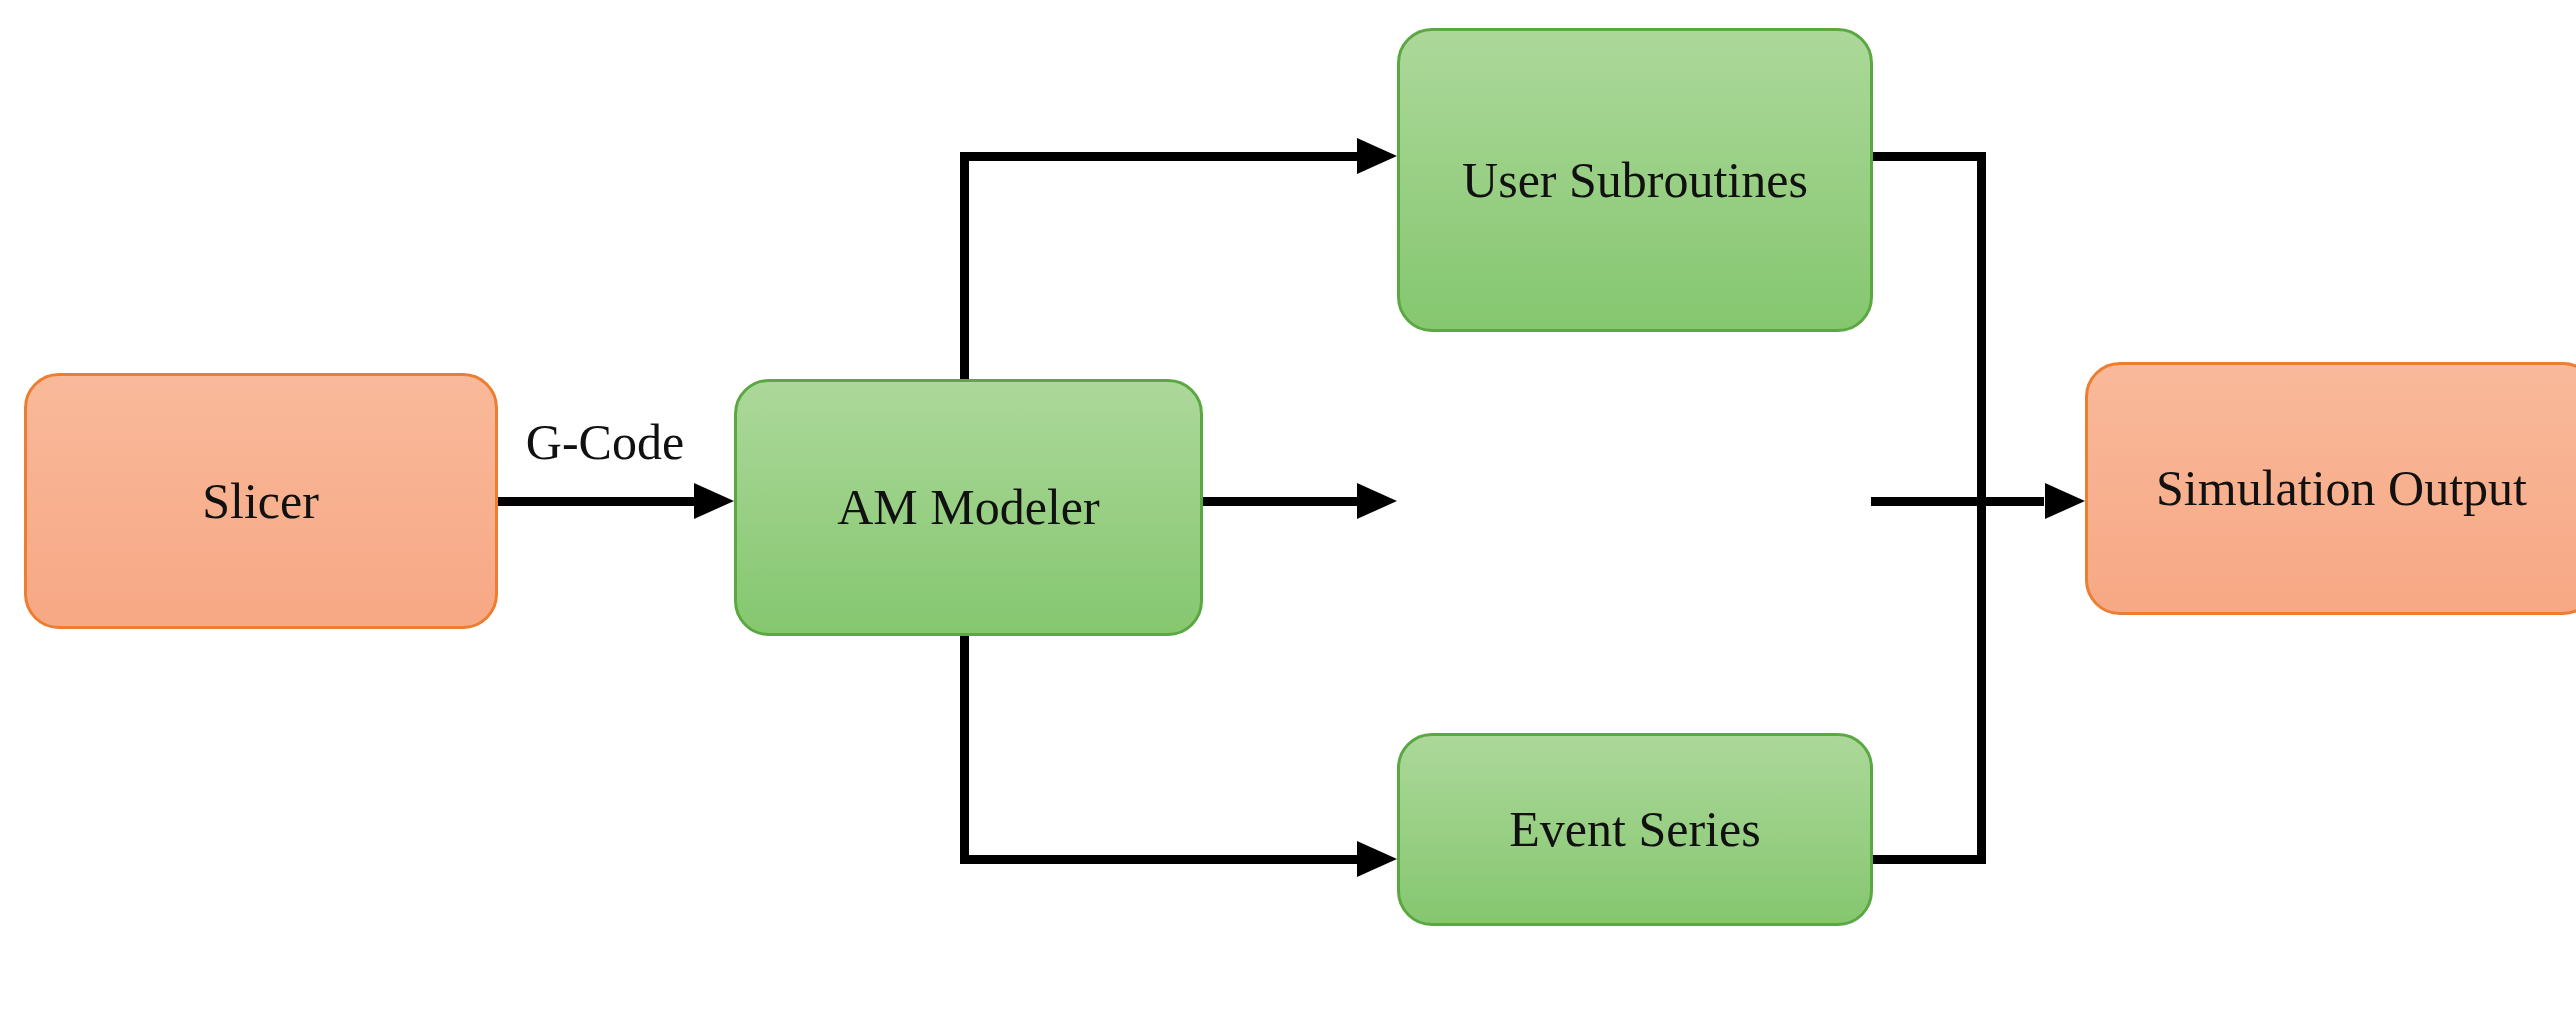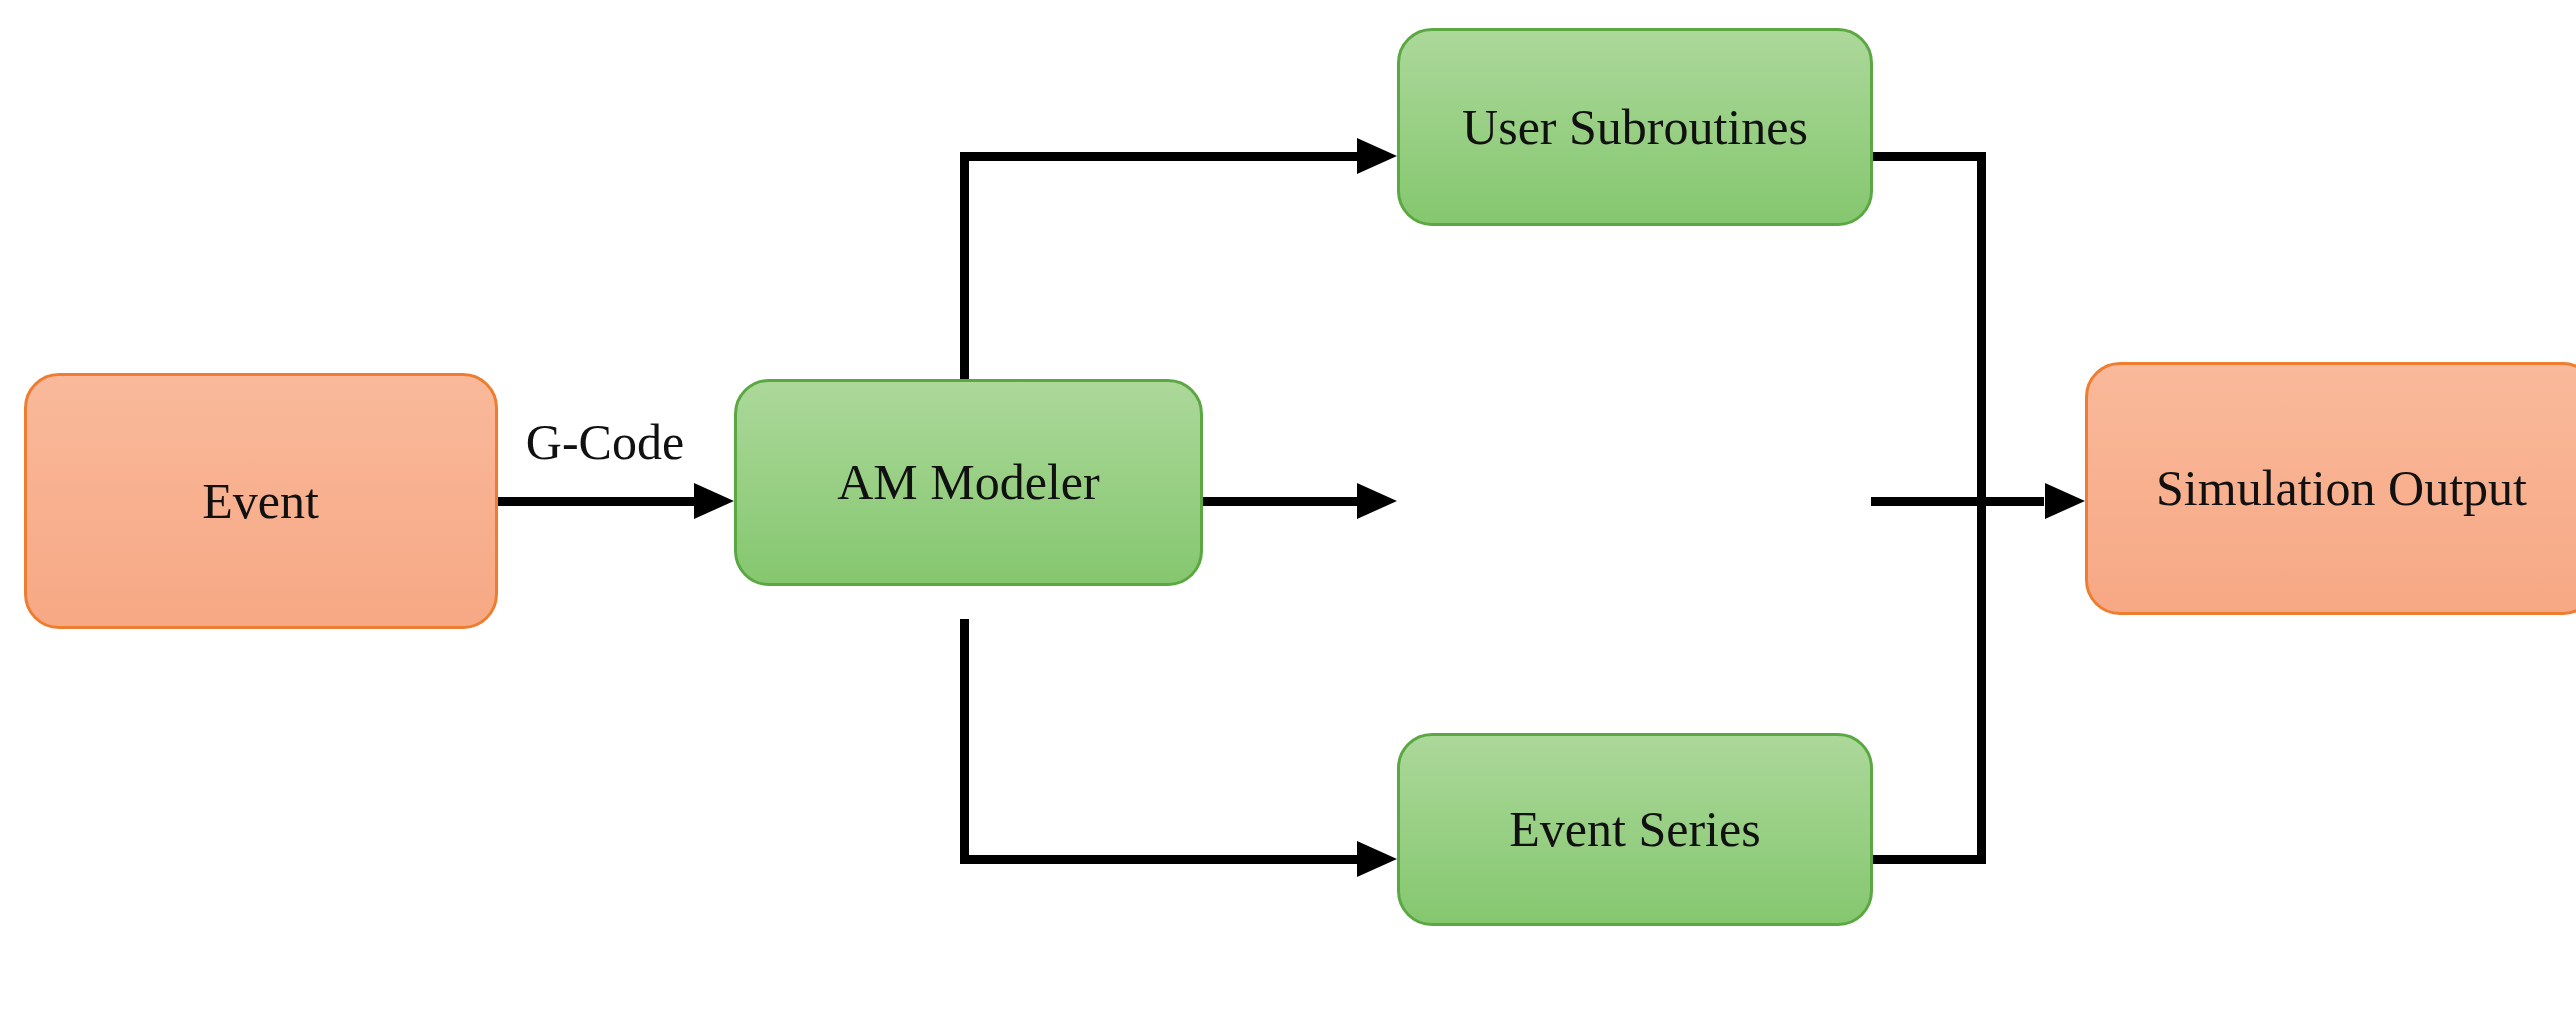--- a/index.html
+++ b/index.html
@@ -19,22 +19,22 @@
     position:absolute;box-sizing:border-box;border-radius:35px;border:3.5px solid;
     display:flex;align-items:center;justify-content:center;text-align:center;
     font-size:50px;line-height:1.18;
   }
   .node.orange{background:linear-gradient(to bottom,var(--orange-fill-top),var(--orange-fill-bottom));border-color:var(--orange-border);}
   .node.green{background:linear-gradient(to bottom,var(--green-fill-top),var(--green-fill-bottom));border-color:var(--green-border);}
   .node .lbl{display:block;}
   .node .lbl.wrap{max-width:302px;}
 
   #n-slicer{left:23.6px;top:373px;width:474px;height:256px;}
-  #n-am{left:734px;top:379px;width:469px;height:207px;}
-  #n-us{left:1397px;top:28px;width:476px;height:198px;}
+  #n-am{left:734px;top:379px;width:469px;height:257px;}
+  #n-us{left:1397px;top:28px;width:476px;height:304px;}
   #n-bc{left:1397px;top:373px;width:476px;height:252px;}
   #n-es{left:1397px;top:733px;width:476px;height:193px;}
   #n-so{left:2085px;top:362px;width:513px;height:253px;}
 
   
   .seg{position:absolute;background:var(--line);}
   .seg.h{height:8.7px;}
   .seg.v{width:8.7px;}
   .head{
     position:absolute;width:0;height:0;
@@ -93,21 +93,21 @@
   <div class="head" id="e4-head"></div>
 
   <div class="seg h" id="e5-shaft"></div>
   <div class="seg v" id="e6-v"></div>
   <div class="seg h" id="e7-shaft"></div>
 
   <div class="seg h" id="e8-shaft"></div>
   <div class="head" id="e8-head"></div>
 
   <div class="node orange" id="n-slicer">
-    <span class="lbl">Event</span>
+    <span class="lbl">Slicer</span>
   </div>
 
   <div class="node green" id="n-am">
     <span class="lbl">AM Modeler</span>
   </div>
 
   <div class="node green" id="n-us">
     <span class="lbl">User Subroutines</span>
   </div>
 

